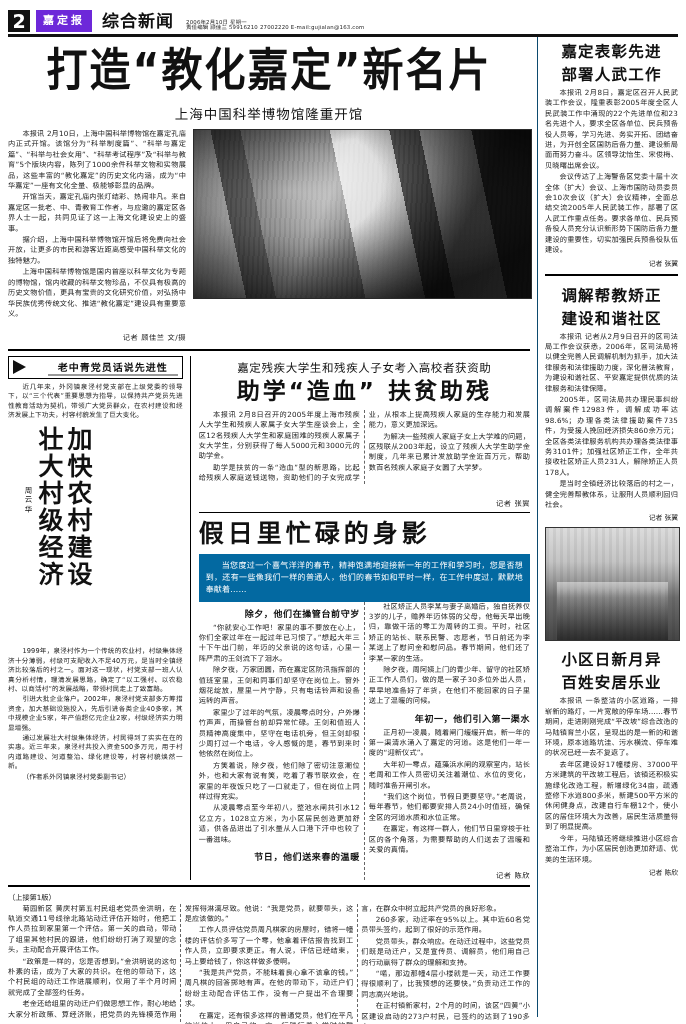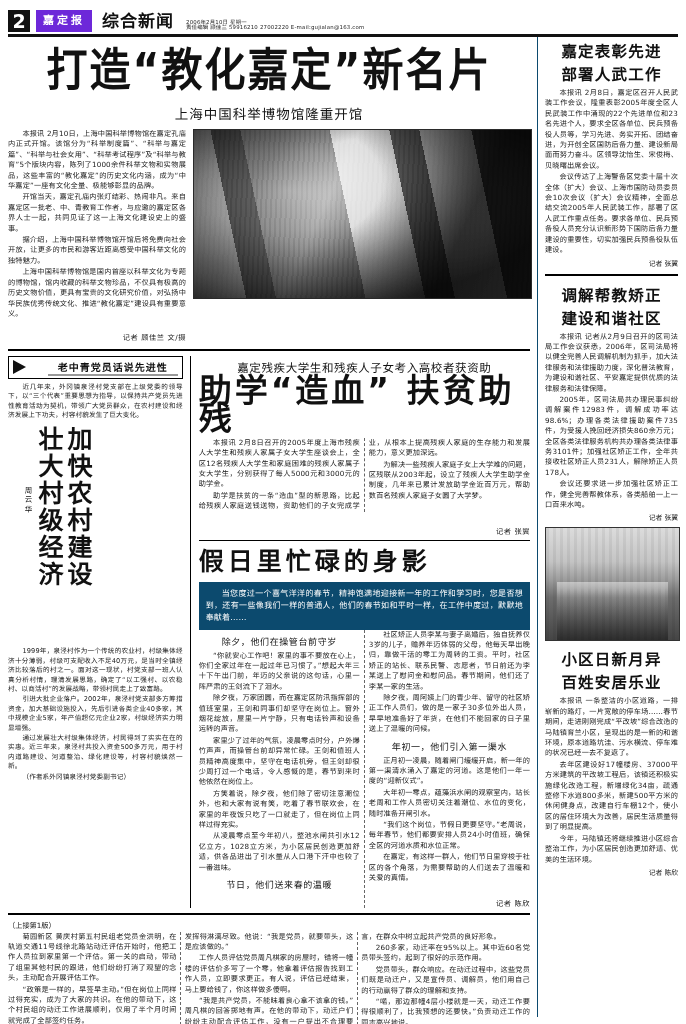--- a/index.html
+++ b/index.html
@@ -92,37 +92,37 @@
   .vert-title-row{display:flex;flex-direction:row-reverse;justify-content:flex-end;align-items:flex-start;gap:2px;margin:6px 0 6px 14px;height:215px;}
   .vtitle{
     writing-mode:vertical-rl;text-orientation:upright;
     font-weight:bold;font-size:25px;line-height:27px;letter-spacing:2px;
     font-family:"DejaVu Sans",sans-serif;height:210px;
   }
   .vbyline{writing-mode:vertical-rl;text-orientation:upright;font-size:7.5px;letter-spacing:2px;margin-top:60px;}
 
   .mid-kicker{text-align:center;font-size:11.5px;letter-spacing:.6px;margin:3px 0 2px 0;}
   .mid-head{
-    text-align:left;font-weight:bold;font-size:33px;line-height:28px;letter-spacing:3px;
+    text-align:center;font-weight:bold;font-size:23px;line-height:28px;letter-spacing:3px;
     font-family:"DejaVu Sans",sans-serif;margin:1px 0 5px 0;
   }
   .mid-head2{
     text-align:left;font-weight:bold;font-size:25px;line-height:29px;letter-spacing:4px;
     font-family:"DejaVu Sans",sans-serif;margin:6px 0 6px 0;
   }
   .two-col{column-count:2;column-gap:9px;column-rule:1px dashed #666;}
   .three-col{column-count:3;column-gap:8px;column-rule:1px dashed #666;}
 
   .lead-invert{
-    background:#0c4a6e;color:#fff;padding:6px 7px;font-size:8px;line-height:12px;text-align:justify;
+    background:#0369a1;color:#fff;padding:6px 7px;font-size:8px;line-height:12px;text-align:justify;
     letter-spacing:.2px;
   }
   .lead-invert p{margin:0;text-indent:16px;}
 
-  .subhead{text-align:center;font-weight:normal;font-size:9px;letter-spacing:.6px;margin:5px 0 3px 0;}
+  .subhead{text-align:right;font-weight:bold;font-size:9px;letter-spacing:.6px;margin:5px 0 3px 0;}
 
   
   .rail-head{
     text-align:center;font-weight:bold;font-size:15.5px;line-height:19px;letter-spacing:1.2px;
     font-family:"DejaVu Serif","Liberation Serif",serif;margin:3px 0 4px 0;
   }
   .rail-block{padding-top:2px;}
   .rail-rule{height:2px;background:#000;margin:6px 0 5px 0;}
   .rail-photo{
     width:100%;height:112px;margin:5px 0 4px 0;border:1px solid #333;
@@ -251,21 +251,21 @@
           </div>
         </div>
       </div>
 
       <div class="hr-thick"></div>
 
       <div class="bottom-wrap">
         <div class="cont-label">（上接第1版）</div>
         <div class="cn three-col">
           <p>菊园新区 黄庆村第五村民组老党员金洪明，在轨道交通11号线徐北路站动迁评估开始时，他把工作人员拉到家里第一个评估。第一关的启动，带动了组里其他村民的跟进，他们纷纷打消了观望的念头，主动配合开展评估工作。</p>
-          <p>“政策是一样的，早签早主动。”但在岗位上同样过得充实，成为了大家的共识。在他的带动下，这个村民组的动迁工作进展顺利，仅用了半个月时间就完成了全部签约任务。</p>
+          <p>“政策是一样的，您是否想到。”金洪明说的这句朴素的话，成为了大家的共识。在他的带动下，这个村民组的动迁工作进展顺利，仅用了半个月时间就完成了全部签约任务。</p>
           <p>老金还给组里的动迁户们做思想工作，耐心地给大家分析政策、算经济账，把党员的先锋模范作用发挥得淋漓尽致。他说：“我是党员，就要带头，这是应该做的。”</p>
           <p>工作人员评估党员周凡棋家的房屋时，错将一幢楼的评估价多写了一个零，他拿着评估报告找到工作人员，立即要求更正。有人说，评估已经结束，马上要给钱了，你这样做多傻啊。</p>
           <p>“我是共产党员，不能昧着良心拿不该拿的钱。”周凡棋的回答掷地有声。在他的带动下，动迁户们纷纷主动配合评估工作，没有一户提出不合理要求。</p>
           <p>在嘉定，还有很多这样的普通党员，他们在平凡的岗位上，用自己的一言一行践行着入党时的誓言，在群众中树立起共产党员的良好形象。</p>
           <p>260多家，动迁率在95%以上。其中近60名党员带头签约，起到了很好的示范作用。</p>
           <p>党员带头，群众响应。在动迁过程中，这些党员们既是动迁户，又是宣传员、调解员，他们用自己的行动赢得了群众的理解和支持。</p>
           <p>“喏，那边那幢4层小楼就是一天，动迁工作要得很顺利了，比我预想的还要快。”负责动迁工作的同志高兴地说。</p>
           <p>在正村镇新家村，2个月的时间，该区“四黄”小区建设启动的273户村民，已签约的达到了190多户。</p>
         </div>
         <div class="footer-byline">记者 沈青</div>
@@ -285,21 +285,21 @@
       </div>
 
       <div class="rail-rule"></div>
 
       <div class="rail-block">
         <div class="rail-head">调解帮教矫正</div>
         <div class="rail-head">建设和谐社区</div>
         <div class="cn">
           <p>本报讯 记者从2月9日召开的区司法局工作会议获悉，2006年，区司法局将以健全完善人民调解机制为抓手，加大法律服务和法律援助力度，深化普法教育，为建设和谐社区、平安嘉定提供优质的法律服务和法律保障。</p>
           <p>2005年，区司法局共办理民事纠纷调解案件12983件，调解成功率达98.6%；办理各类法律援助案件735件，为受援人挽回经济损失860余万元；全区各类法律服务机构共办理各类法律事务3101件；加强社区矫正工作，全年共接收社区矫正人员231人，解除矫正人员178人。</p>
-          <p>会议还要求进一步加强社区矫正工作，健全完善帮教体系，各类船舶一上一口百来水吨。</p>
+          <p>是当时全镇经济比较落后的村之一，健全完善帮教体系，让服刑人员顺利回归社会。</p>
         </div>
         <div class="rail-byline">记者 张翼</div>
       </div>
 
       <div class="rail-photo"></div>
 
       <div class="rail-block">
         <div class="rail-head">小区日新月异</div>
         <div class="rail-head">百姓安居乐业</div>
         <div class="cn">

